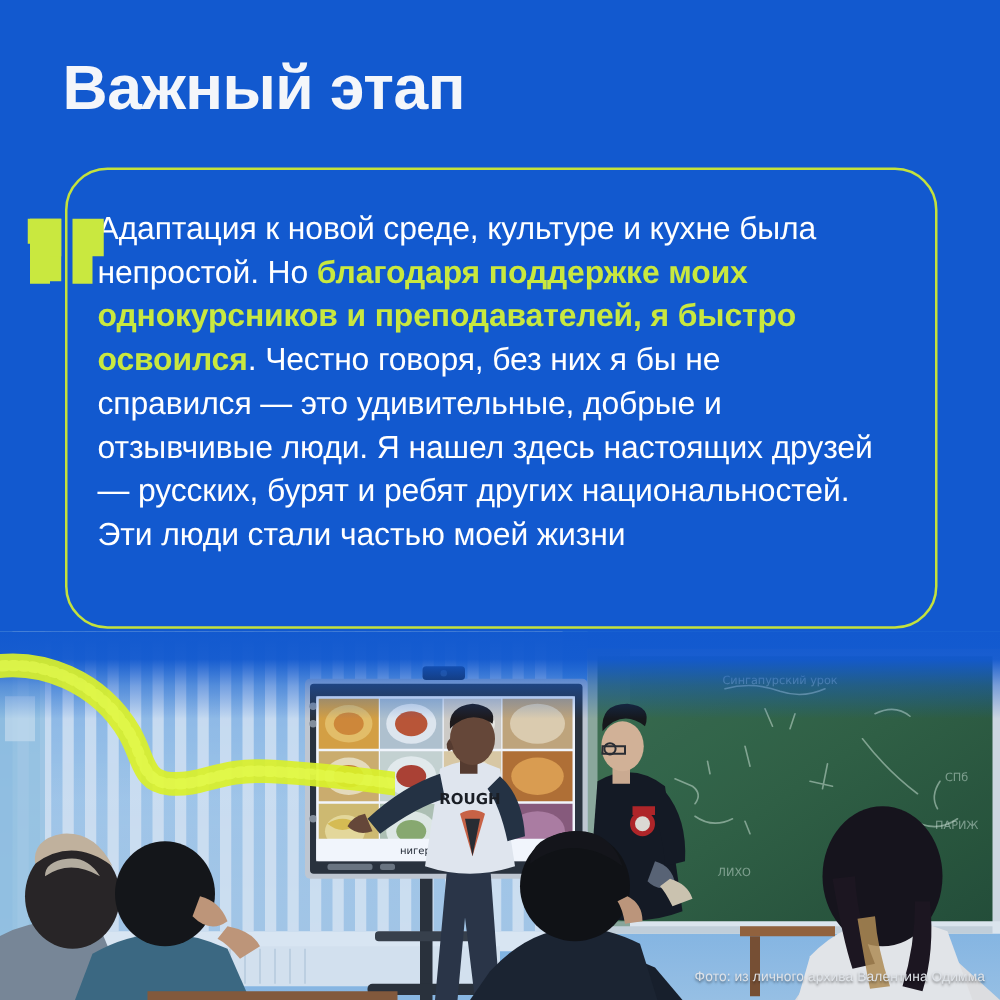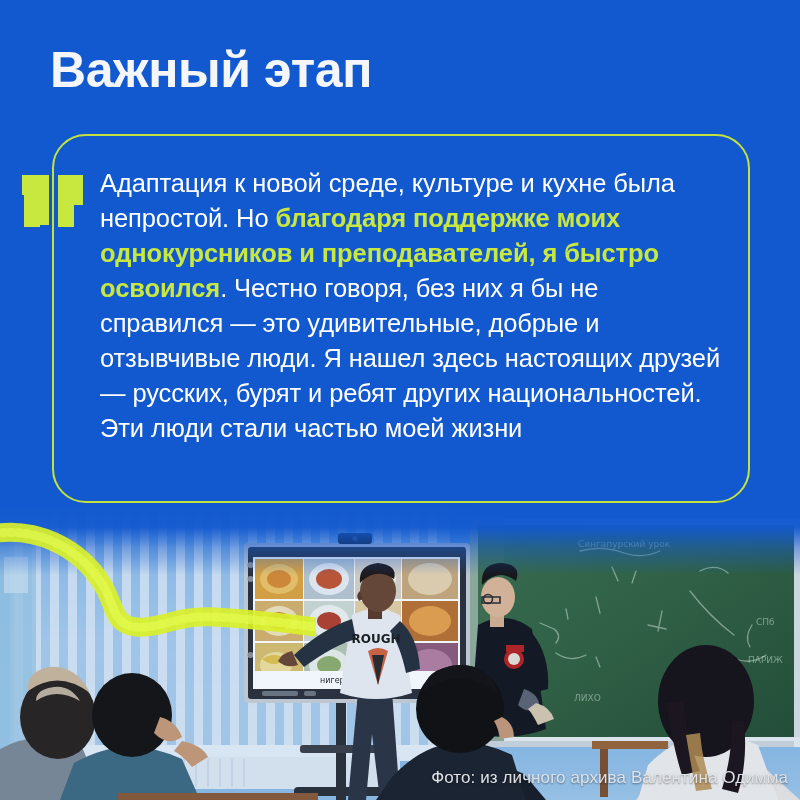--- a/index.html
+++ b/index.html
@@ -33,21 +33,21 @@
     background:transparent;
   }
   .quote-mark{
     position:absolute;
     left:22px;top:167px;
     width:66px;height:62px;
     z-index:3;
   }
   .quote-text{
     position:absolute;
-    left:100px;top:166px;
+    left:78px;top:166px;
     width:625px;
     font-size:25.5px;
     line-height:35px;
     color:#ffffff;
     font-weight:400;
     z-index:2;
     letter-spacing:-0.1px;
   }
   .quote-text b{
     color:#c9e83f;
@@ -70,21 +70,21 @@
   }
 
   .squiggle{
     position:absolute;left:-14px;top:10px;width:330px;height:130px;z-index:7;
     pointer-events:none;
   }
 
   .photo-credit{
     position:absolute;
     right:12px;bottom:12px;
-    font-size:17px;
+    font-size:11px;
     color:#dfe3e8;
     font-weight:400;
     letter-spacing:0.1px;
     z-index:9;
     text-shadow:0 1px 2px rgba(0,0,0,0.45);
     white-space:nowrap;
     margin-top:24px;
   }
 </style>
 </head>

